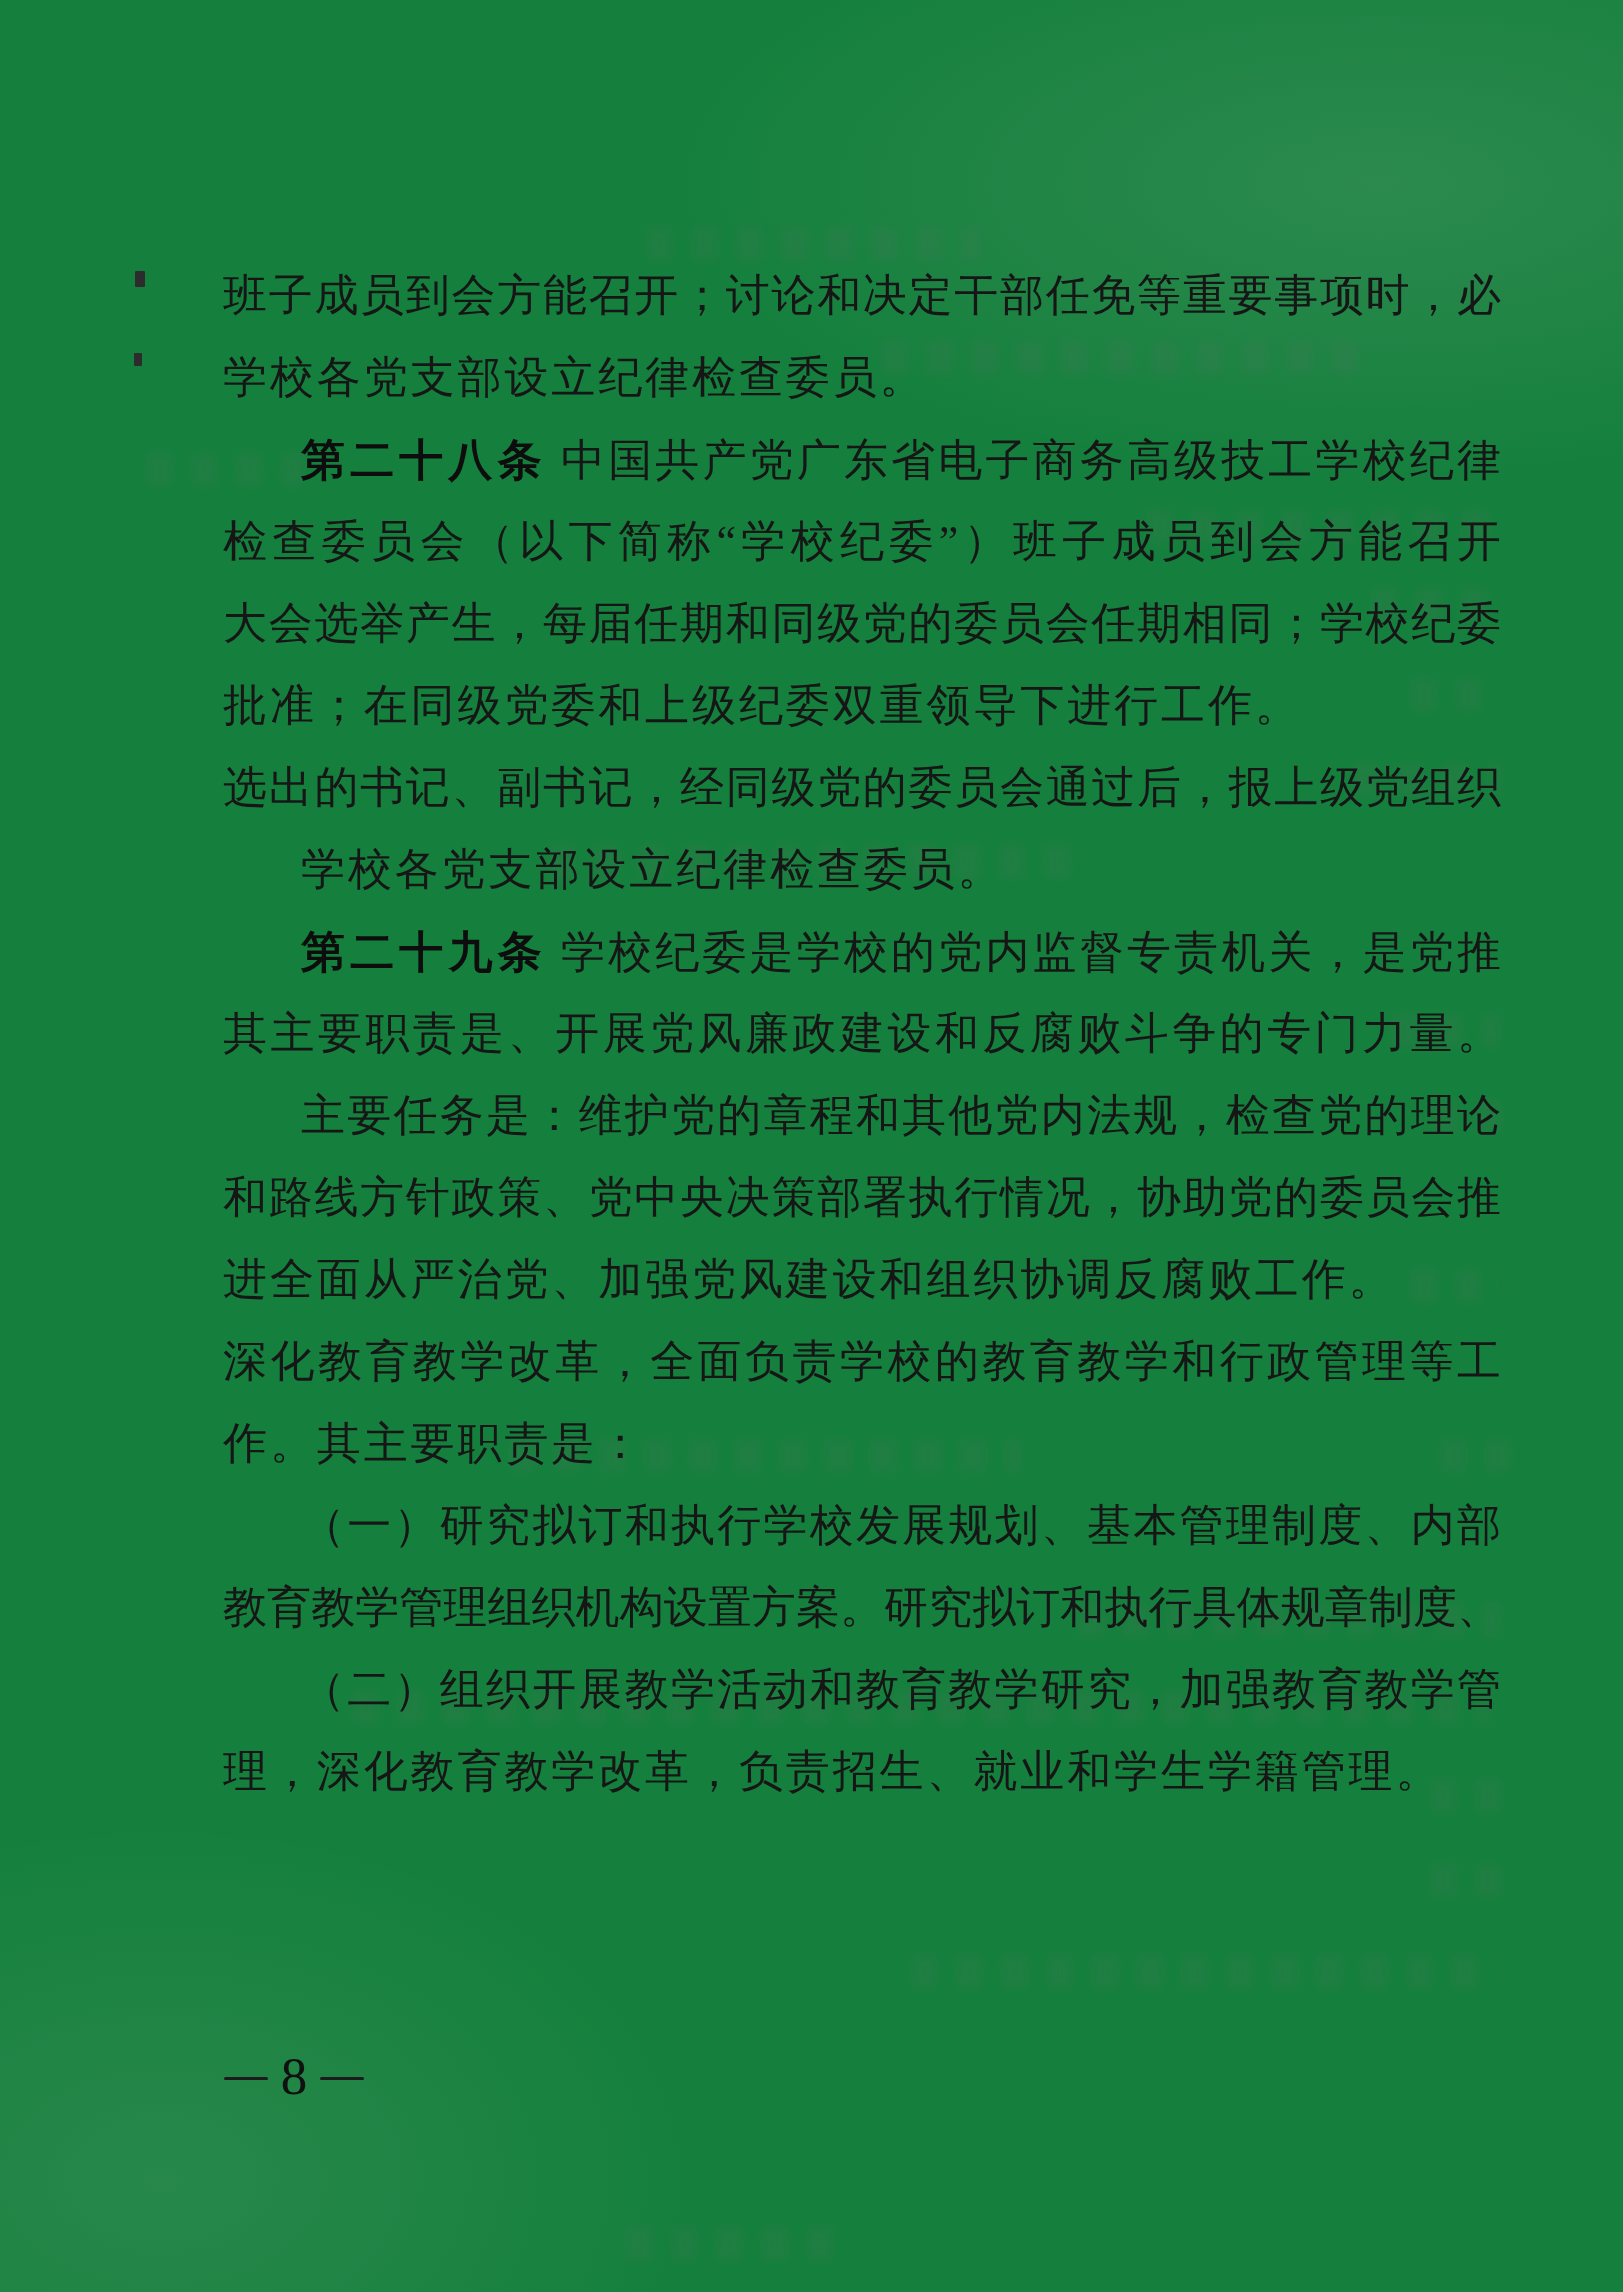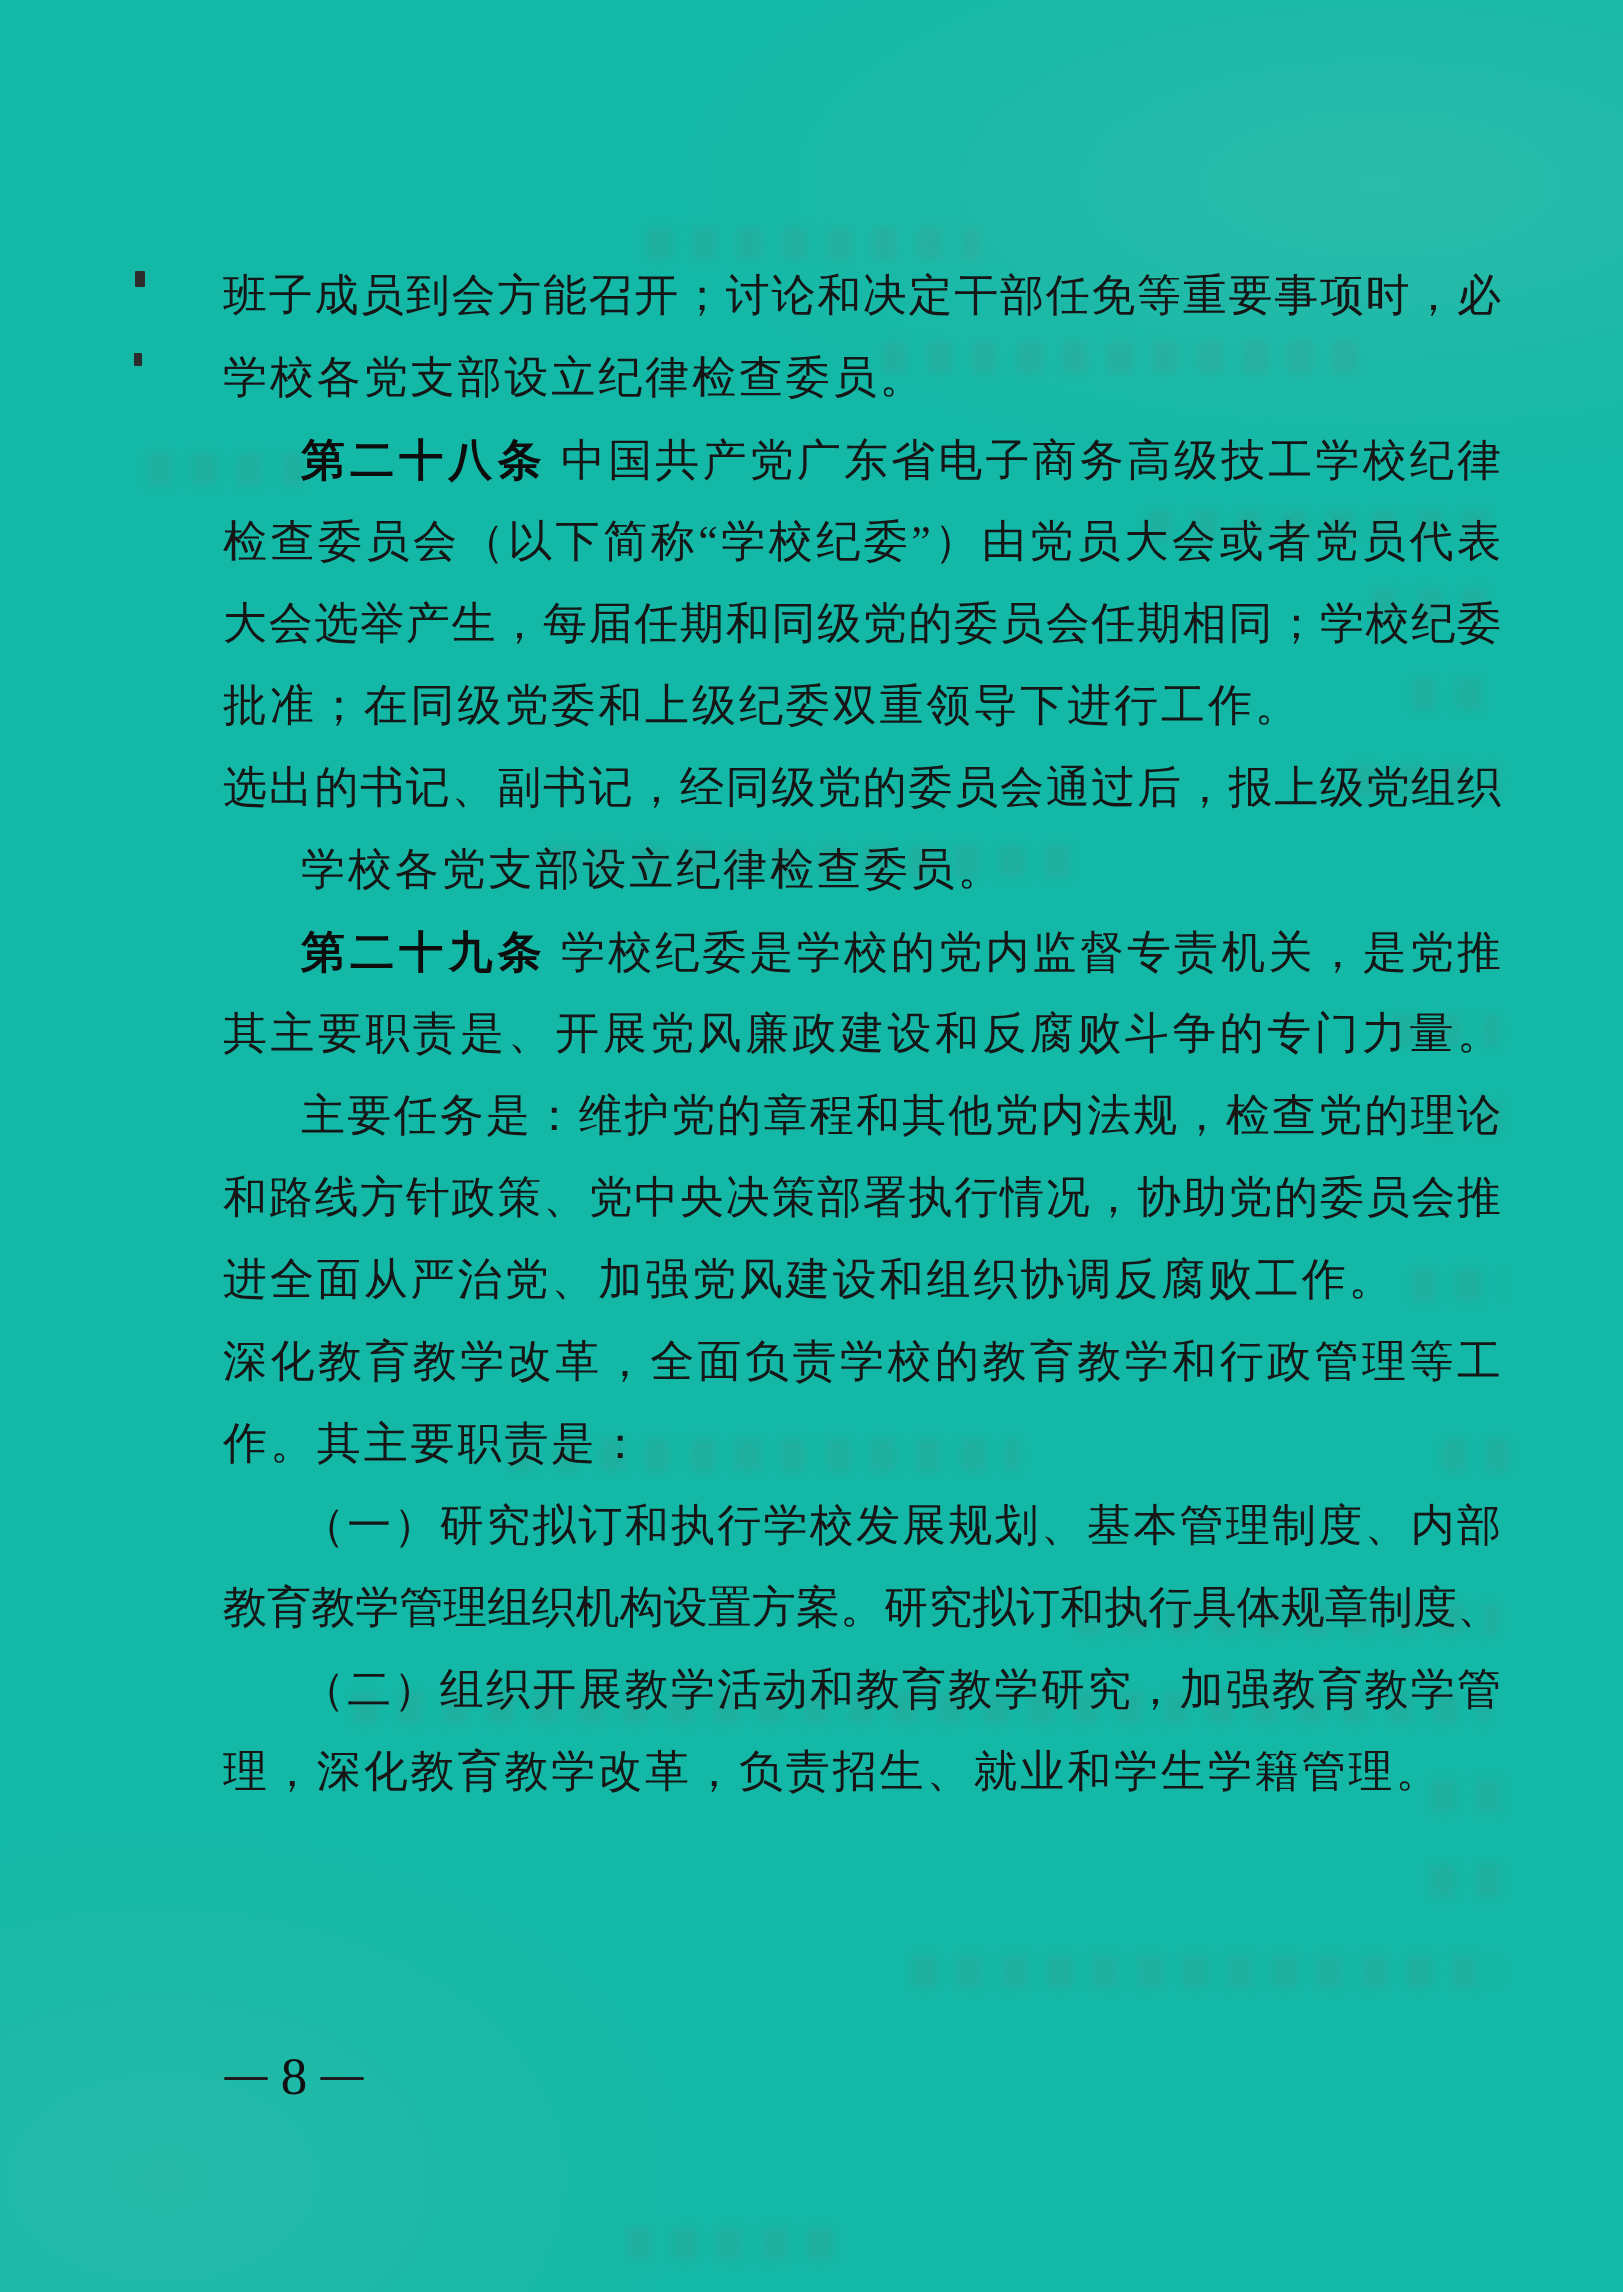--- a/index.html
+++ b/index.html
@@ -1,21 +1,21 @@
 <!DOCTYPE html>
 <html lang="zh"><head>
 <meta charset="utf-8">
 <title>Scanned Document Page 8</title>
 <style>
   html,body{margin:0;padding:0;background:#e8e8e6;}
   .page{
     position:relative;
     width:1623px;height:2293px;
     margin:0 auto;
-    background:#14b8a6;
+    background:#15803d;
     overflow:hidden;
     font-family:"Liberation Serif", serif;
   }
   
   .page::before{
     content:"";position:absolute;inset:0;
     background:
       radial-gradient(1176px 490px at 85% 8%, rgba(210,210,205,.12), transparent 60%),
       radial-gradient(882px 588px at 10% 95%, rgba(205,205,200,.10), transparent 60%);
     pointer-events:none;
@@ -85,21 +85,21 @@
   <div class="ghost" style="left:1431px;top:1864px;width:78px;"></div>
   <div class="ghost" style="left:912px;top:1955px;width:588px;"></div>
   <div class="ghost" style="left:627px;top:2227px;width:206px;"></div>
   <div class="speck" style="left:135px;top:271px;width:9.8px;height:15.7px;"></div>
   <div class="speck" style="left:134px;top:353px;width:7.8px;height:12.7px;"></div>
 
   <main class="textblock" id="textblock">
       <div class="line fill"><span class="seg">班子成员到会方能召开；讨论和决定干部任免等重要事项时，必</span></div>
       <div class="line"><span class="seg">学校各党支部设立纪律检查委员。</span></div>
       <div class="line indent fill"><span class="seg bold">第二十八条</span><span class="seg"> 中国共产党广东省电子商务高级技工学校纪律</span></div>
-      <div class="line fill"><span class="seg">检查委员会（以下简称“学校纪委”）由党员大会或者党员代表</span></div>
+      <div class="line fill"><span class="seg">检查委员会（以下简称“学校纪委”）班子成员到会方能召开</span></div>
       <div class="line fill"><span class="seg">大会选举产生，每届任期和同级党的委员会任期相同；学校纪委</span></div>
       <div class="line"><span class="seg">批准；在同级党委和上级纪委双重领导下进行工作。</span></div>
       <div class="line fill"><span class="seg">选出的书记、副书记，经同级党的委员会通过后，报上级党组织</span></div>
       <div class="line indent"><span class="seg">学校各党支部设立纪律检查委员。</span></div>
       <div class="line indent fill"><span class="seg bold">第二十九条</span><span class="seg"> 学校纪委是学校的党内监督专责机关，是党推</span></div>
       <div class="line fill"><span class="seg">其主要职责是、开展党风廉政建设和反腐败斗争的专门力量。</span></div>
       <div class="line indent fill"><span class="seg">主要任务是：维护党的章程和其他党内法规，检查党的理论</span></div>
       <div class="line fill"><span class="seg">和路线方针政策、党中央决策部署执行情况，协助党的委员会推</span></div>
       <div class="line"><span class="seg">进全面从严治党、加强党风建设和组织协调反腐败工作。</span></div>
       <div class="line fill"><span class="seg">深化教育教学改革，全面负责学校的教育教学和行政管理等工</span></div>

